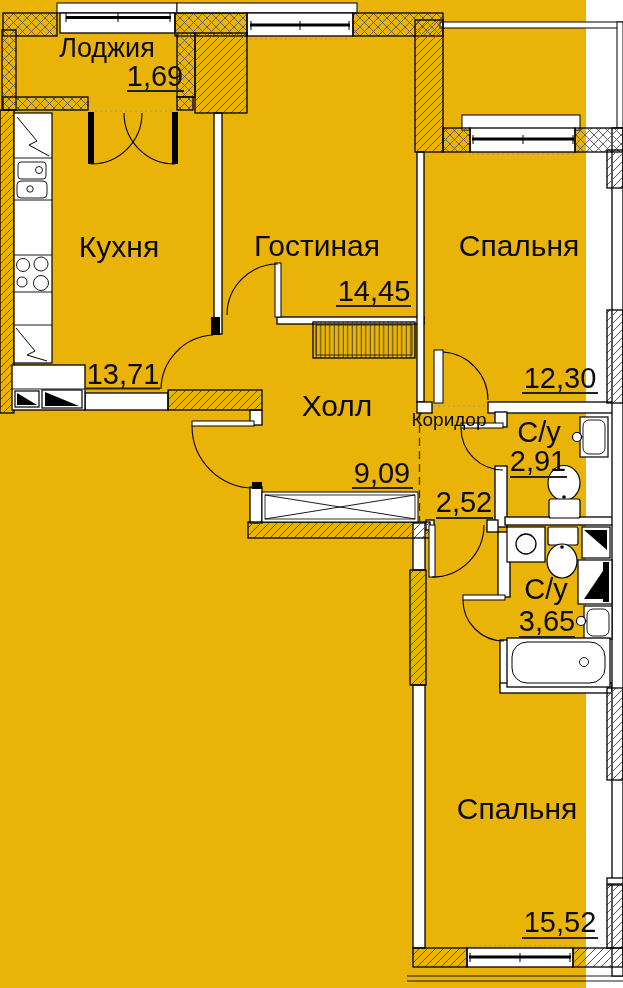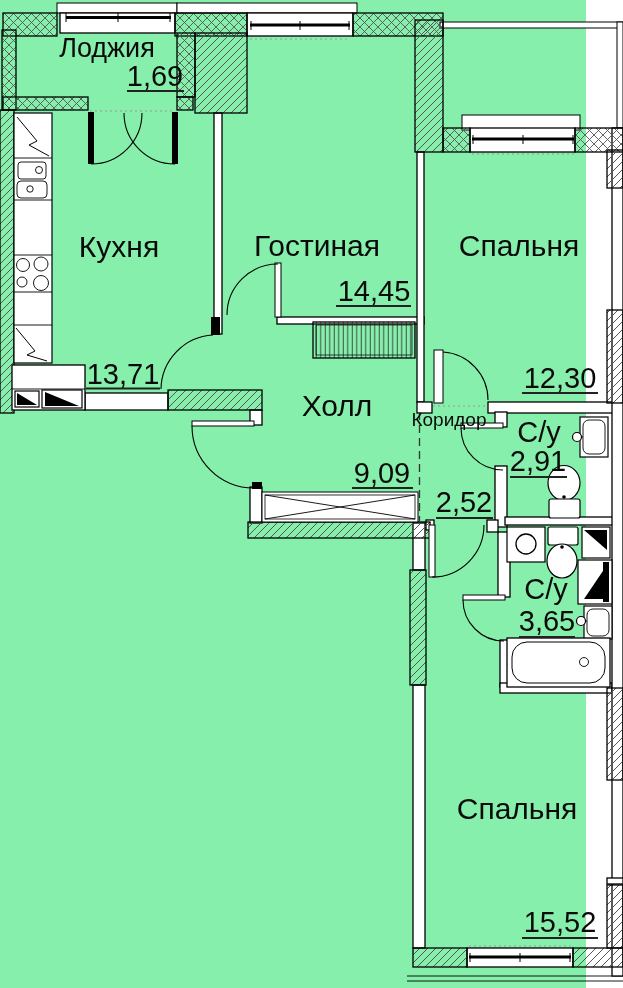--- a/index.html
+++ b/index.html
@@ -1,16 +1,16 @@
 <!DOCTYPE html>
 <html><head>
 <meta charset="utf-8">
 <style>
   html,body{margin:0;padding:0;background:#ffffff;}
-  #stage{width:586px;height:988px;position:relative;background:#86efac;font-family:"Liberation Sans",sans-serif;}
+  #stage{width:586px;height:988px;position:relative;background:#eab308;font-family:"Liberation Sans",sans-serif;}
   svg{display:block;}
   text{fill:#0a0a0a;font-family:"Liberation Sans",sans-serif;}
   .rn{font-size:30px;}
   .ar{font-size:29px;}
   .sm{font-size:19px;}
   .w{fill:#ffffff;stroke:#000;stroke-width:1.3;}
   .w2{fill:#ffffff;stroke:#000;stroke-width:1;}
   .dh{fill:url(#dh);stroke:#000;stroke-width:1.3;}
   .xh{fill:url(#xh);stroke:#000;stroke-width:1.3;}
   .fx{fill:#ffffff;stroke:#000;stroke-width:1.2;}

